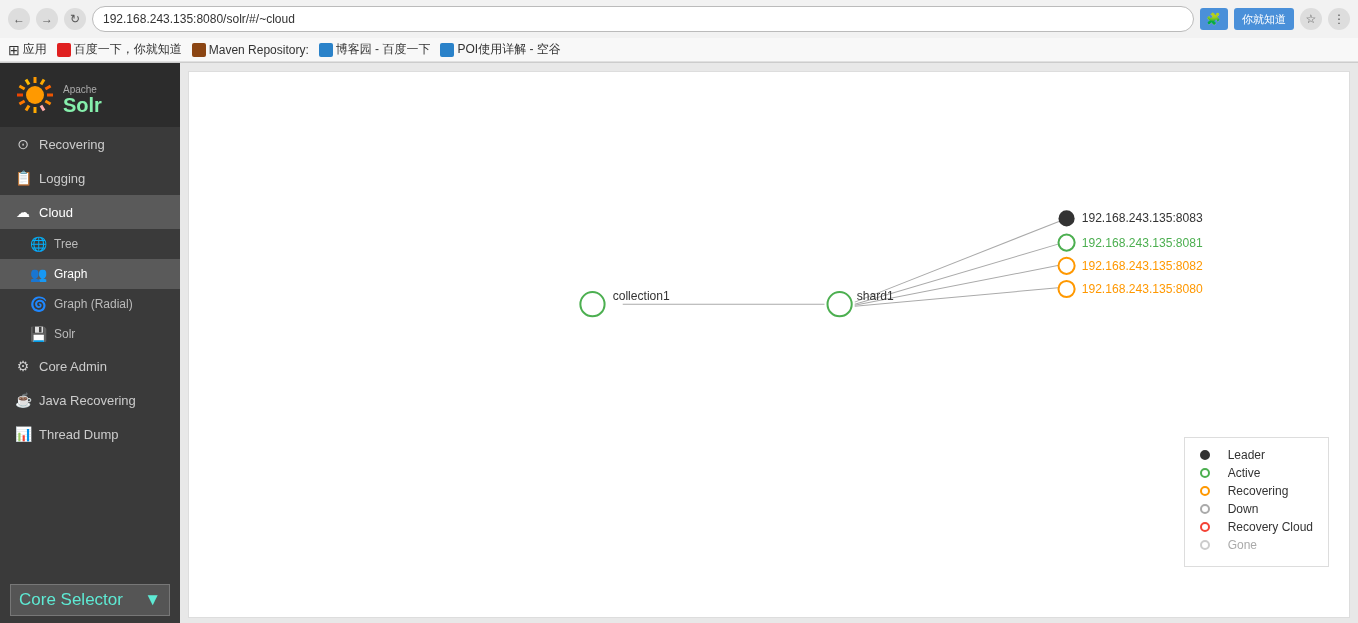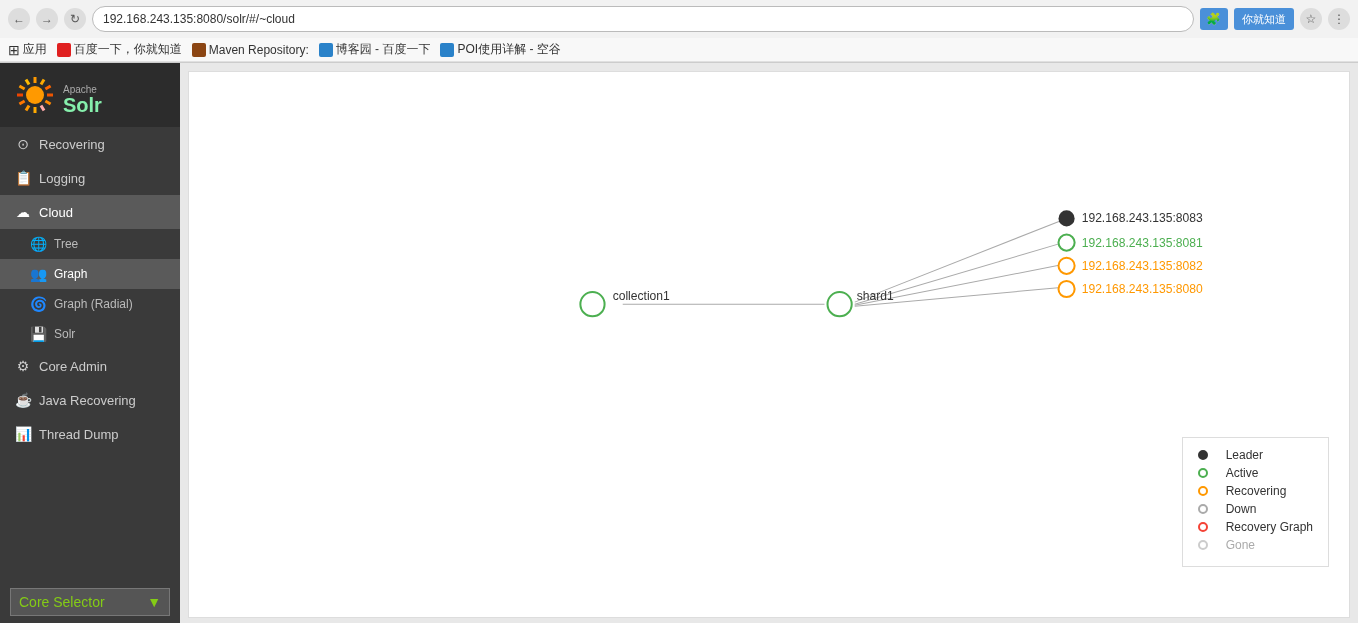--- a/index.html
+++ b/index.html
@@ -126,22 +126,22 @@
 
     .core-selector-area {
       padding: 10px 10px;
       margin-top: auto;
     }
     .core-selector-dropdown {
       width: 100%;
       padding: 5px 8px;
       background: #555;
       border: 1px solid #777;
-      color: #84cc16;
-      font-size: 14px;
+      color: #5eead4;
+      font-size: 17px;
       cursor: pointer;
       display: flex;
       align-items: center;
       justify-content: space-between;
     }
 
     
     .main-content {
       flex: 1;
       background: white;
@@ -359,21 +359,21 @@
       <div class="legend-item">
         <span class="legend-dot recovering"></span>
         <span>Recovering</span>
       </div>
       <div class="legend-item">
         <span class="legend-dot down"></span>
         <span>Down</span>
       </div>
       <div class="legend-item">
         <span class="legend-dot recovery-failed"></span>
-        <span>Recovery Graph</span>
+        <span>Recovery Cloud</span>
       </div>
       <div class="legend-item">
         <span class="legend-dot gone"></span>
         <span style="color:#aaa;">Gone</span>
       </div>
     </div>
   </div>
 </div>
 
 </body></html>

